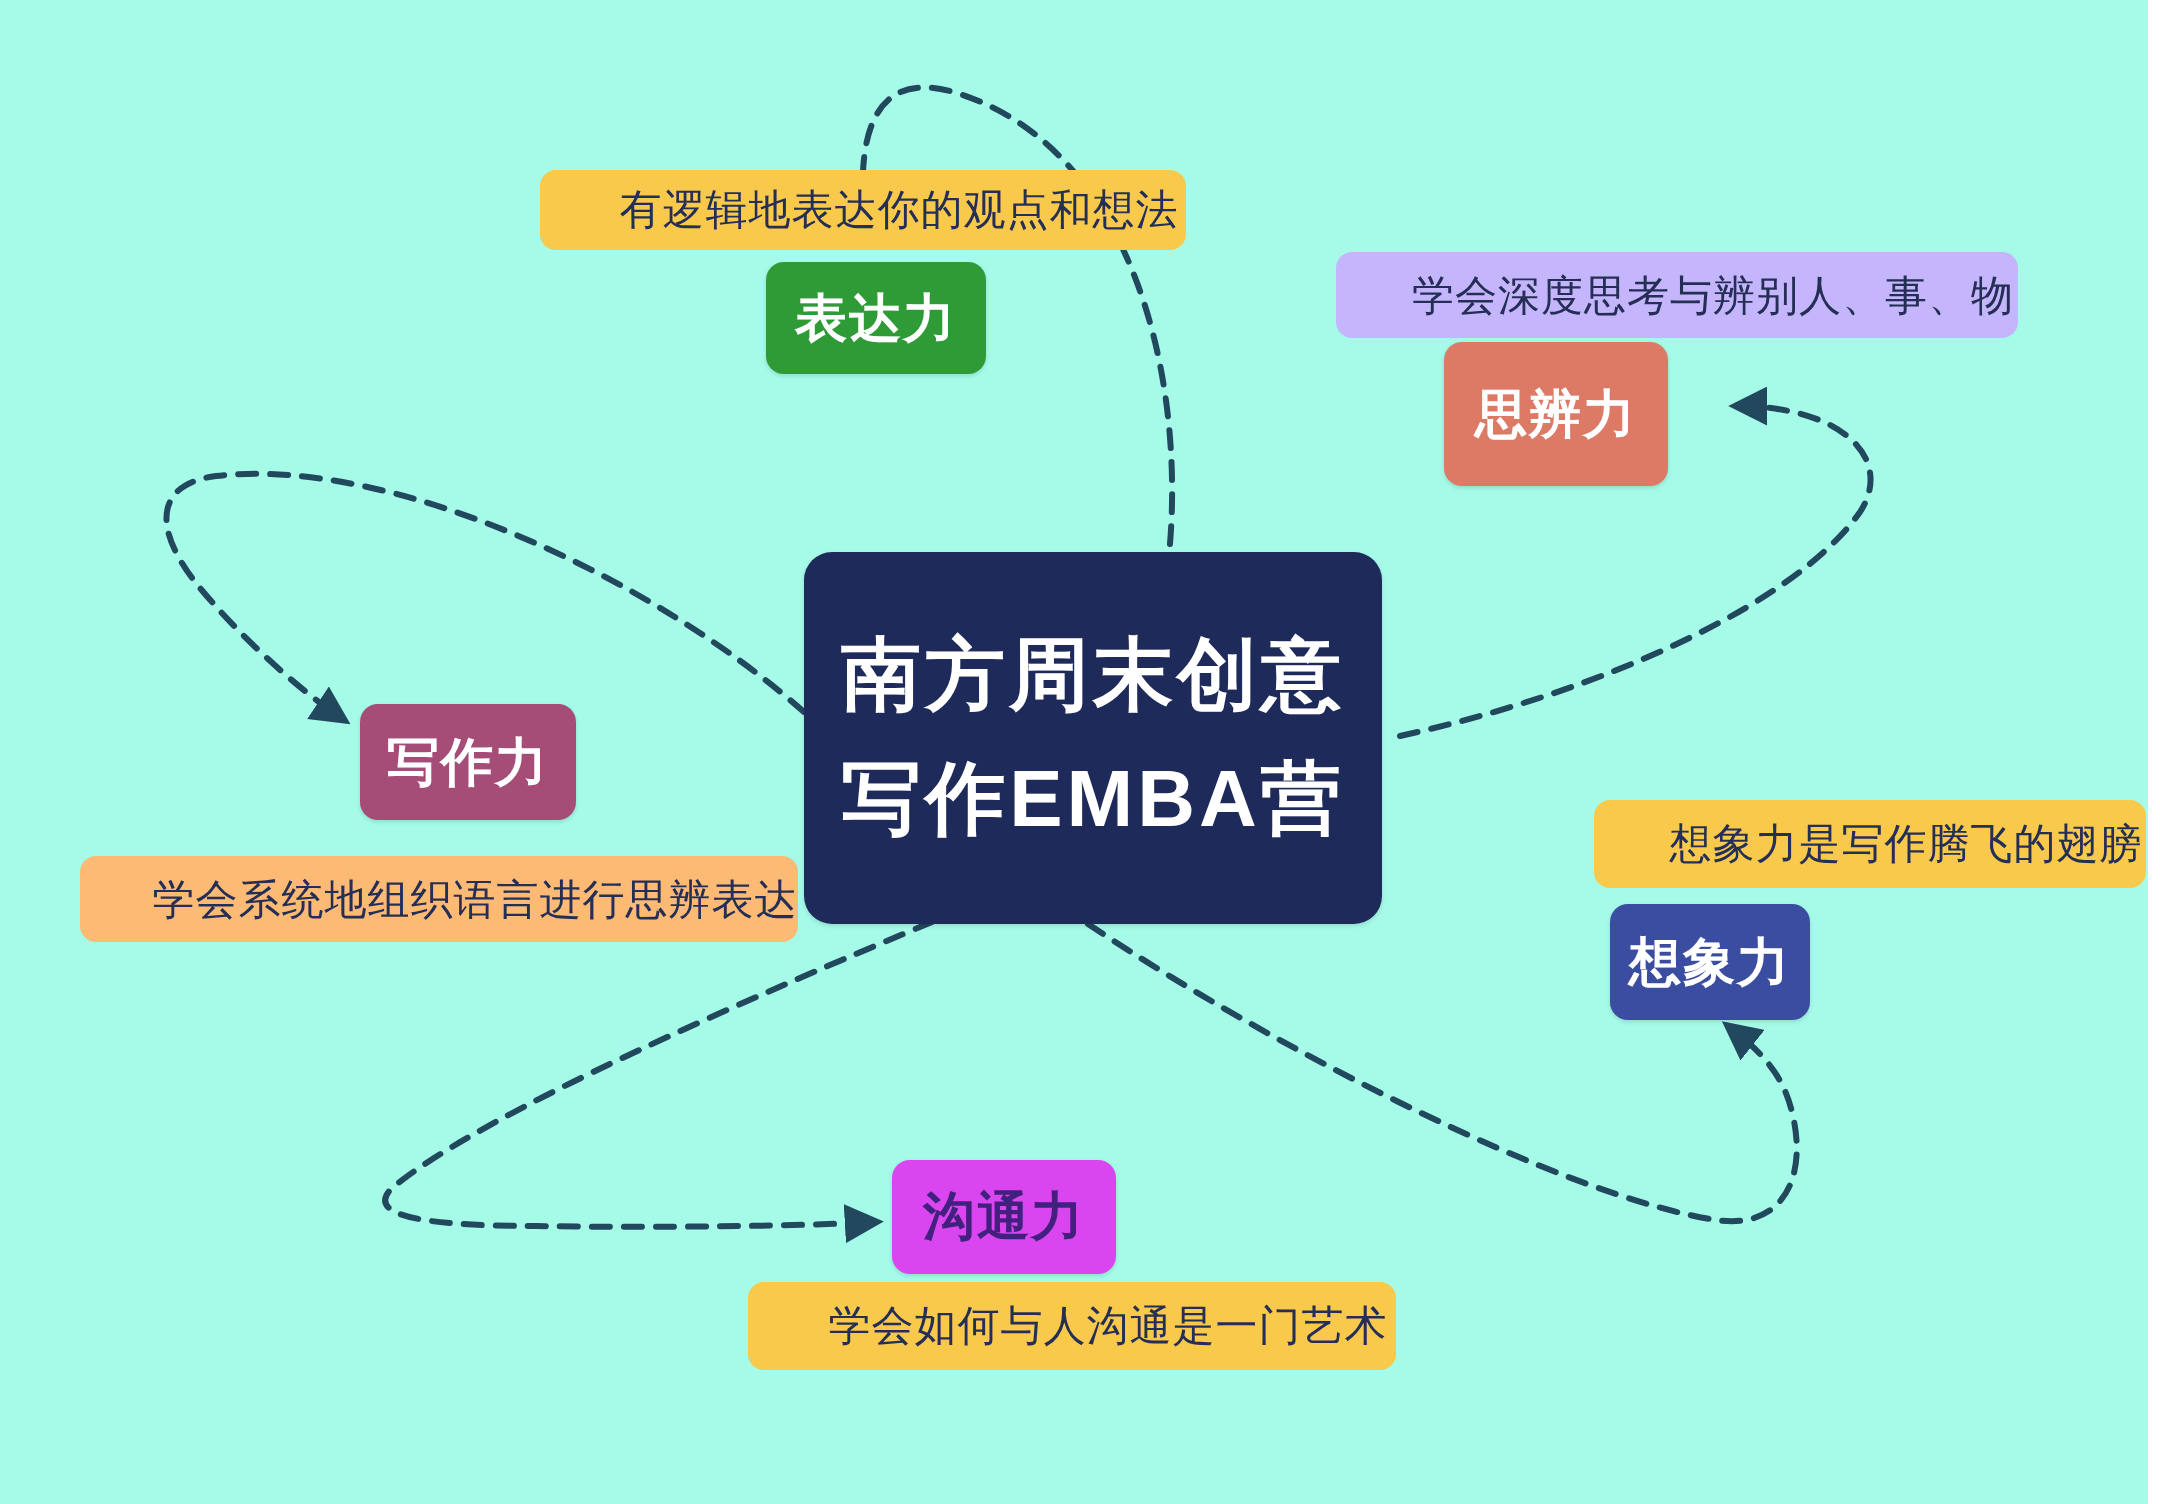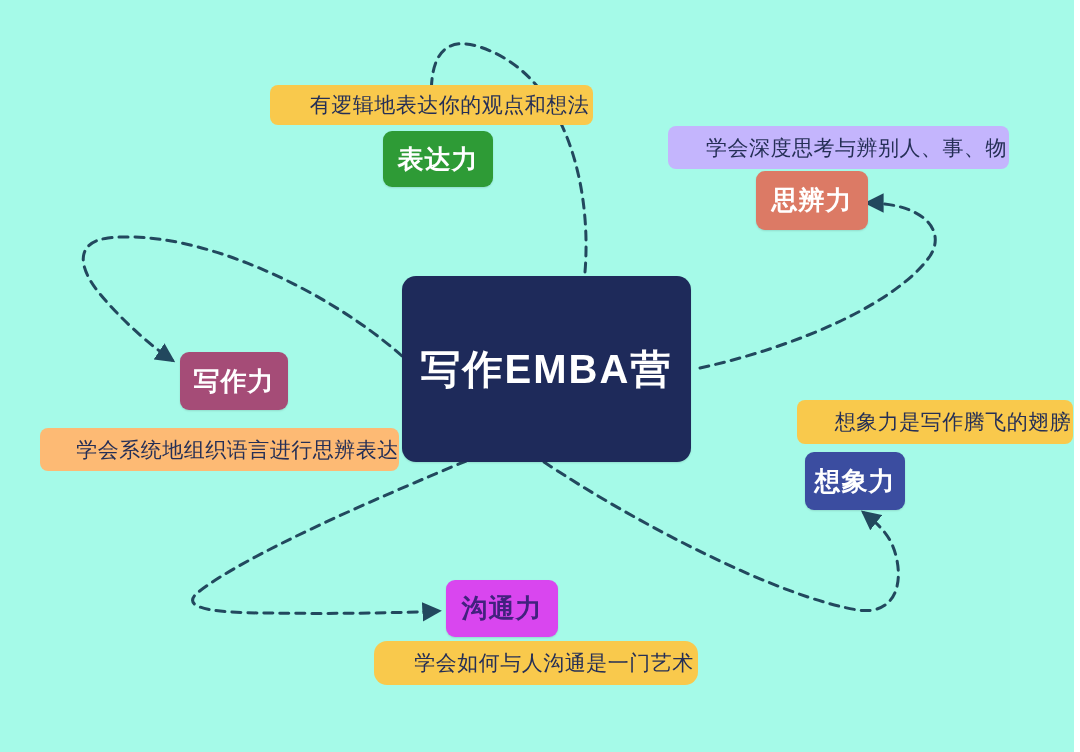--- a/index.html
+++ b/index.html
@@ -24,39 +24,39 @@
   .node-center{
     left:402px;top:276px;width:289px;height:186px;
     border-radius:14px;
     flex-direction:column;
     font-size:40px;
     line-height:62px;
     letter-spacing:2px;
     font-weight:600;
   }
   .node-expression{left:383px;top:131px;width:110px;height:56px;}
-  .node-critical{left:756px;top:171px;width:112px;height:59px;}
+  .node-critical{left:722px;top:171px;width:112px;height:72px;}
   .node-writing{left:180px;top:352px;width:108px;height:58px;}
   .node-imagination{left:805px;top:452px;width:100px;height:58px;}
   .node-communication{left:446px;top:580px;width:112px;height:57px;}
   .note{
     position:absolute;
     display:flex;align-items:center;justify-content:center;
     border-radius:8px;
     font-size:21px;
     font-weight:500;
     letter-spacing:0.5px;
     white-space:nowrap;
     padding-left:36px;
   }
   .note-expression{left:270px;top:85px;width:287px;height:40px;}
   .note-critical{left:668px;top:126px;width:305px;height:43px;}
   .note-writing{left:40px;top:428px;width:323px;height:43px;}
   .note-imagination{left:797px;top:400px;width:240px;height:44px;}
-  .note-communication{left:374px;top:641px;width:288px;height:44px;border-radius:13px;}
+  .note-communication{left:374px;top:641px;width:288px;height:44px;}
   .edge-strip{
     position:absolute;right:0;top:0;width:6px;height:752px;background:#ffffff;
   }
 </style>
 </head>
 <body>
 
 <div class="canvas" style="background: rgb(165, 250, 232);">
 
   <svg class="connectors" viewBox="0 0 1080 752" xmlns="http://www.w3.org/2000/svg">
@@ -68,20 +68,21 @@
     <g fill="none" stroke-width="3" stroke-dasharray="9 7" stroke-linecap="round" style="stroke: rgb(34, 72, 94);">
       <path d="M 585 272 C 592 185, 565 75, 480 47 C 441 34, 426 60, 433 117" marker-end="url(#arrow)"></path>
       <path d="M 700 368 C 800 346, 898 302, 930 256 C 947 230, 922 203, 868 203" marker-end="url(#arrow)"></path>
       <path d="M 402 356 C 325 288, 195 228, 108 238 C 77 242, 76 265, 100 294 C 119 317, 148 344, 172 360" marker-end="url(#arrow)"></path>
       <path d="M 466 461 C 382 496, 242 556, 196 594 C 183 607, 207 613, 268 613 C 330 614, 402 613, 438 611" marker-end="url(#arrow)"></path>
       <path d="M 544 462 C 640 526, 782 598, 858 610 C 892 615, 904 588, 896 556 C 891 535, 878 524, 864 513" marker-end="url(#arrow)"></path>
     </g>
   </svg>
 
   <div class="node node-center" style="background: rgb(30, 42, 90); color: rgb(255, 255, 255);">
+    <span>南方周末创意</span>
     <span>写作EMBA营</span>
   </div>
 
   <div class="note note-expression" style="background: rgb(249, 201, 76); color: rgb(37, 47, 86);">有逻辑地表达你的观点和想法</div>
   <div class="node node-expression" style="background: rgb(46, 155, 54); color: rgb(255, 255, 255);">表达力</div>
 
   <div class="note note-critical" style="background: #c4b5fd; color: rgb(37, 47, 86);">学会深度思考与辨别人、事、物</div>
   <div class="node node-critical" style="background: rgb(220, 122, 101); color: rgb(255, 255, 255);">思辨力</div>
 
   <div class="node node-writing" style="background: rgb(165, 76, 119); color: rgb(255, 255, 255);">写作力</div>

